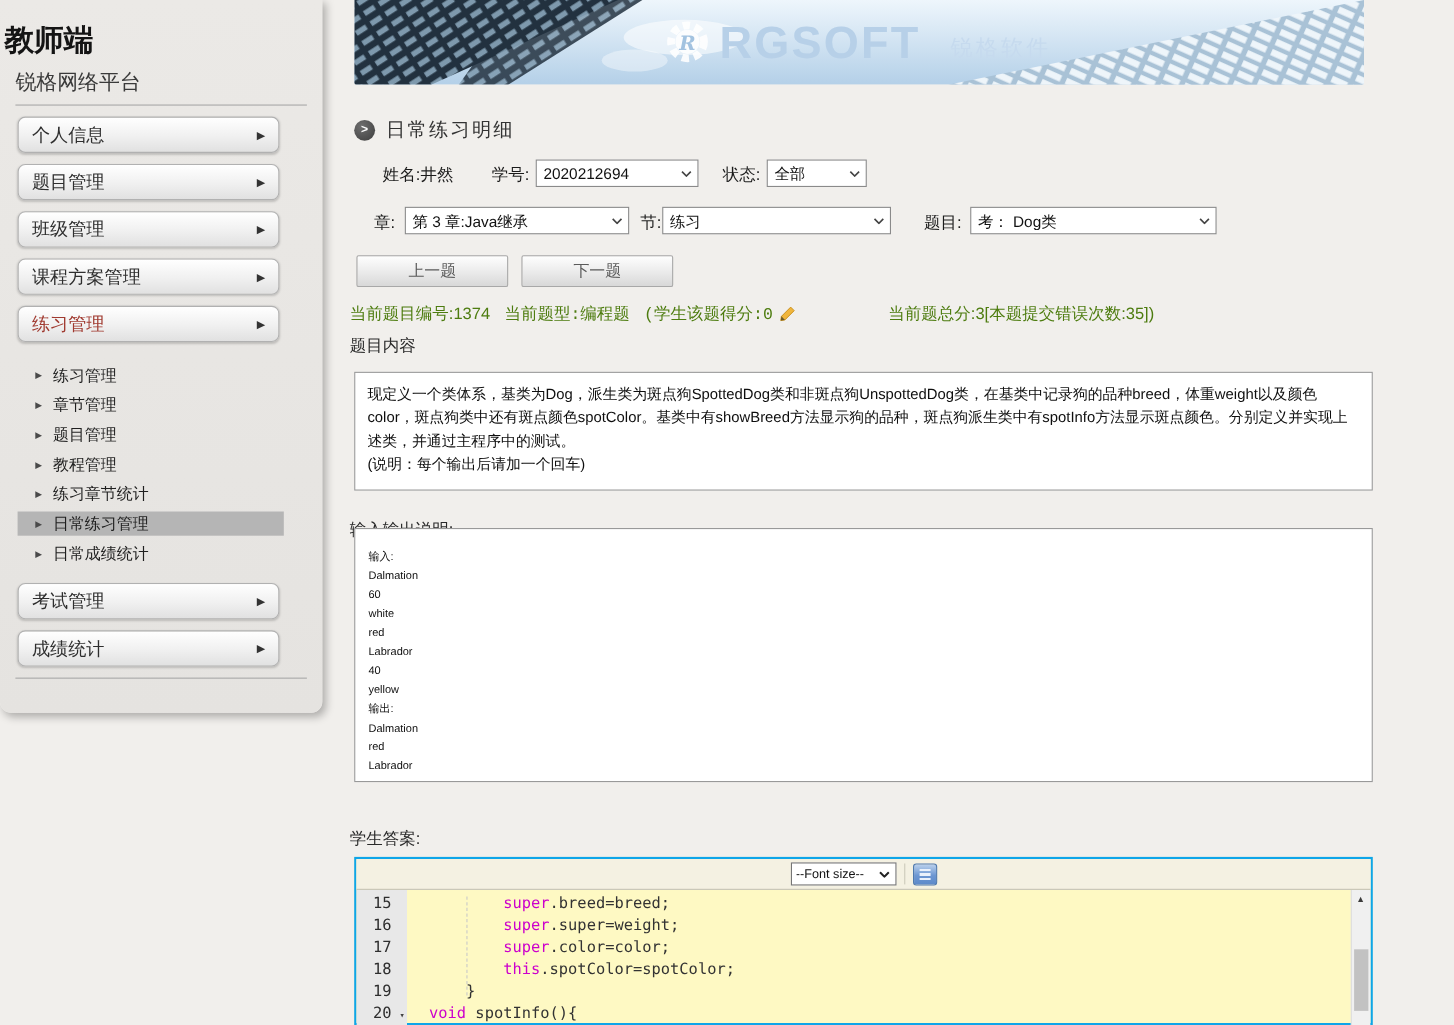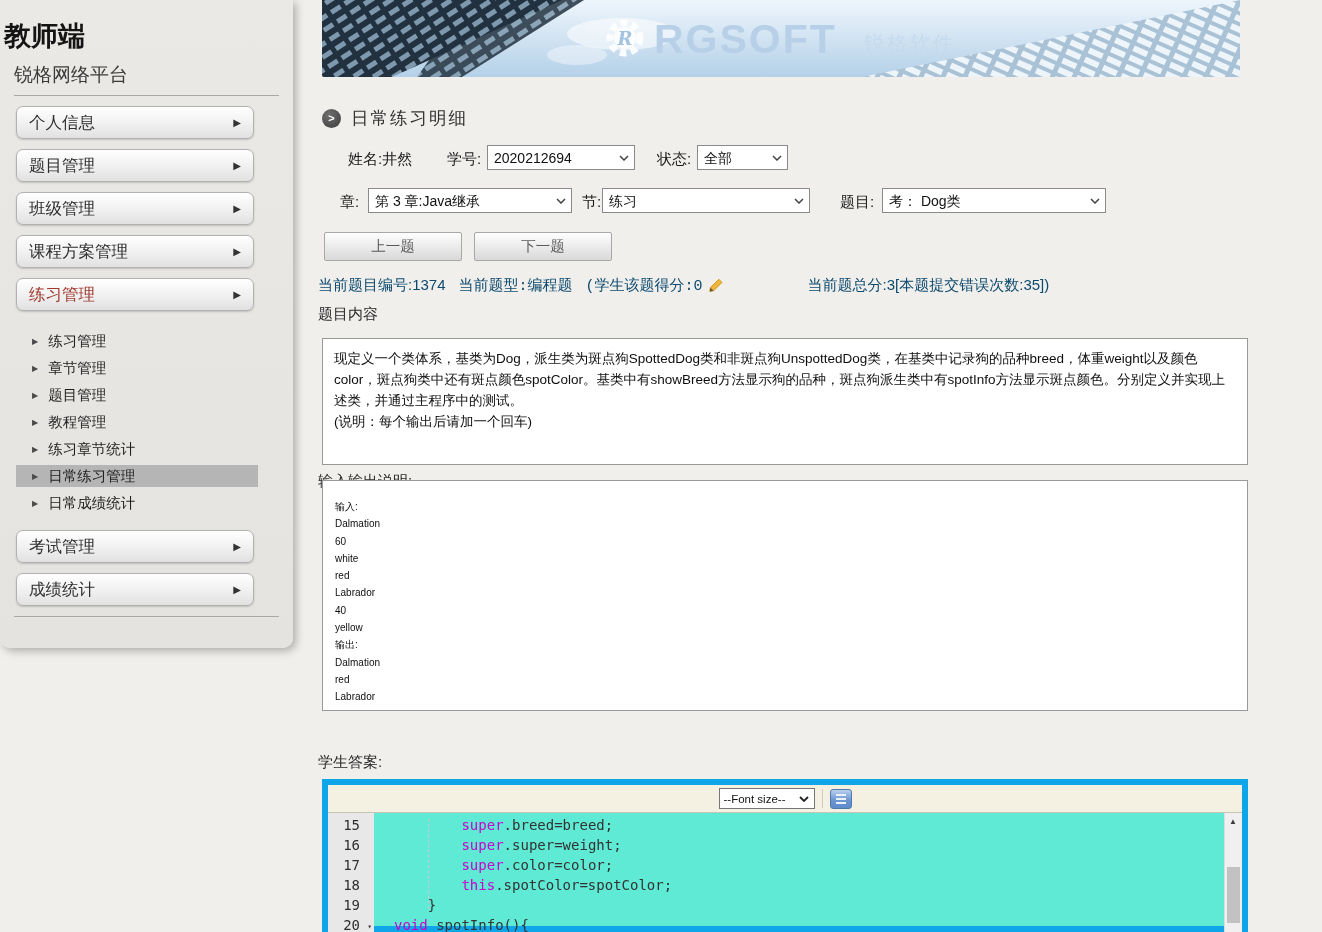--- a/index.html
+++ b/index.html
@@ -57,34 +57,34 @@
   }
   .sel-arrow { position:absolute; right:6px; top:50%; transform:translateY(-50%); pointer-events:none; line-height:0; }
   
   .nav-btn {
     position:absolute; top:232px; width:138px; height:29px; box-sizing:border-box;
     border:1px solid #a8a8a8; border-radius:2px;
     background:linear-gradient(#fefefe,#e8e8e8 60%,#d8d8d8);
     font-size:14.5px; color:#5a5a5a; cursor:pointer;
     font-family:inherit;
   }
-  .status-line { position:absolute; left:318px; top:276px; width:940px; font-size:15px; color:#0c4a6e; display:flex; align-items:center; }
+  .status-line { position:absolute; left:318px; top:276px; width:940px; font-size:15px; color:#4d7c0f; display:flex; align-items:center; }
   .status-line .gap-s { margin-left:13px;font-family:Liberation Mono, monospace; }
   .status-line .pencil { margin-left:5px; line-height:0; cursor:pointer; }
   .status-line .gap-l { margin-left:84px; }
   .sec-label { position:absolute; left:318px; font-size:15px; color:#2a2a2a; }
   .tbox {
     position:absolute; left:322px; width:926px; box-sizing:border-box;
     background:#fff; border:1px solid #999;
     font-size:13.5px; color:#0e0e0e;
   }
-  .qbox { top:338px; height:127px; padding:9px 11px; line-height:21px; white-space:pre-line; }
+  .qbox { top:338px; height:108px; padding:9px 11px; line-height:21px; white-space:pre-line; }
   .iobox { top:480px; height:231px; padding:17px 12px 0; line-height:17.3px; font-size:10px; white-space:pre; }
   
-  .editor { position:absolute; left:322px; top:779px; width:926px; height:153px; box-sizing:border-box; border:6px solid #0ea5e9; background:#5eead4; }
+  .editor { position:absolute; left:322px; top:779px; width:926px; height:153px; box-sizing:border-box; border:2px solid #0ea5e9; background:#fef9c3; }
   .ed-toolbar { height:27px; background:#f4f1e2; border-bottom:1px solid #c6c4b4; display:flex; align-items:center; justify-content:center; gap:7px; }
   .ed-toolbar .sel-wrap { position:relative; width:96px; height:21px; }
   .ed-toolbar select { font-size:11.5px; padding:0 18px 0 4px; border:1px solid #767676; }
   .ed-sep { width:1px; height:19px; background:#cdcaba; }
   .ed-icon {
     width:20px; height:18px; border:1px solid #4f79ad; border-radius:3px;
     background:linear-gradient(#b9d0ec,#6d97d2 55%,#5d8aca);
     display:flex; align-items:center; justify-content:center; cursor:pointer;
   }
   .ed-icon .bars { width:10px; height:10px; background:repeating-linear-gradient(#eaf1fb 0 2px, rgba(0,0,0,0) 2px 4px); }

